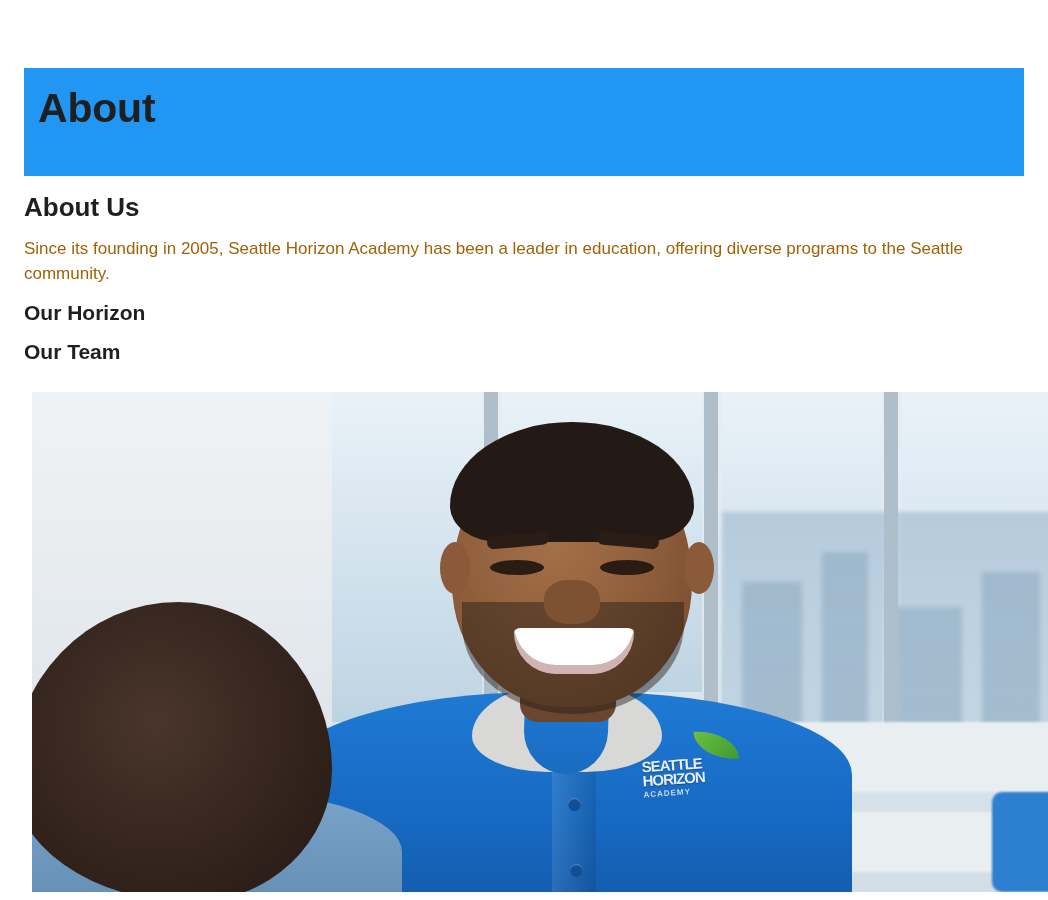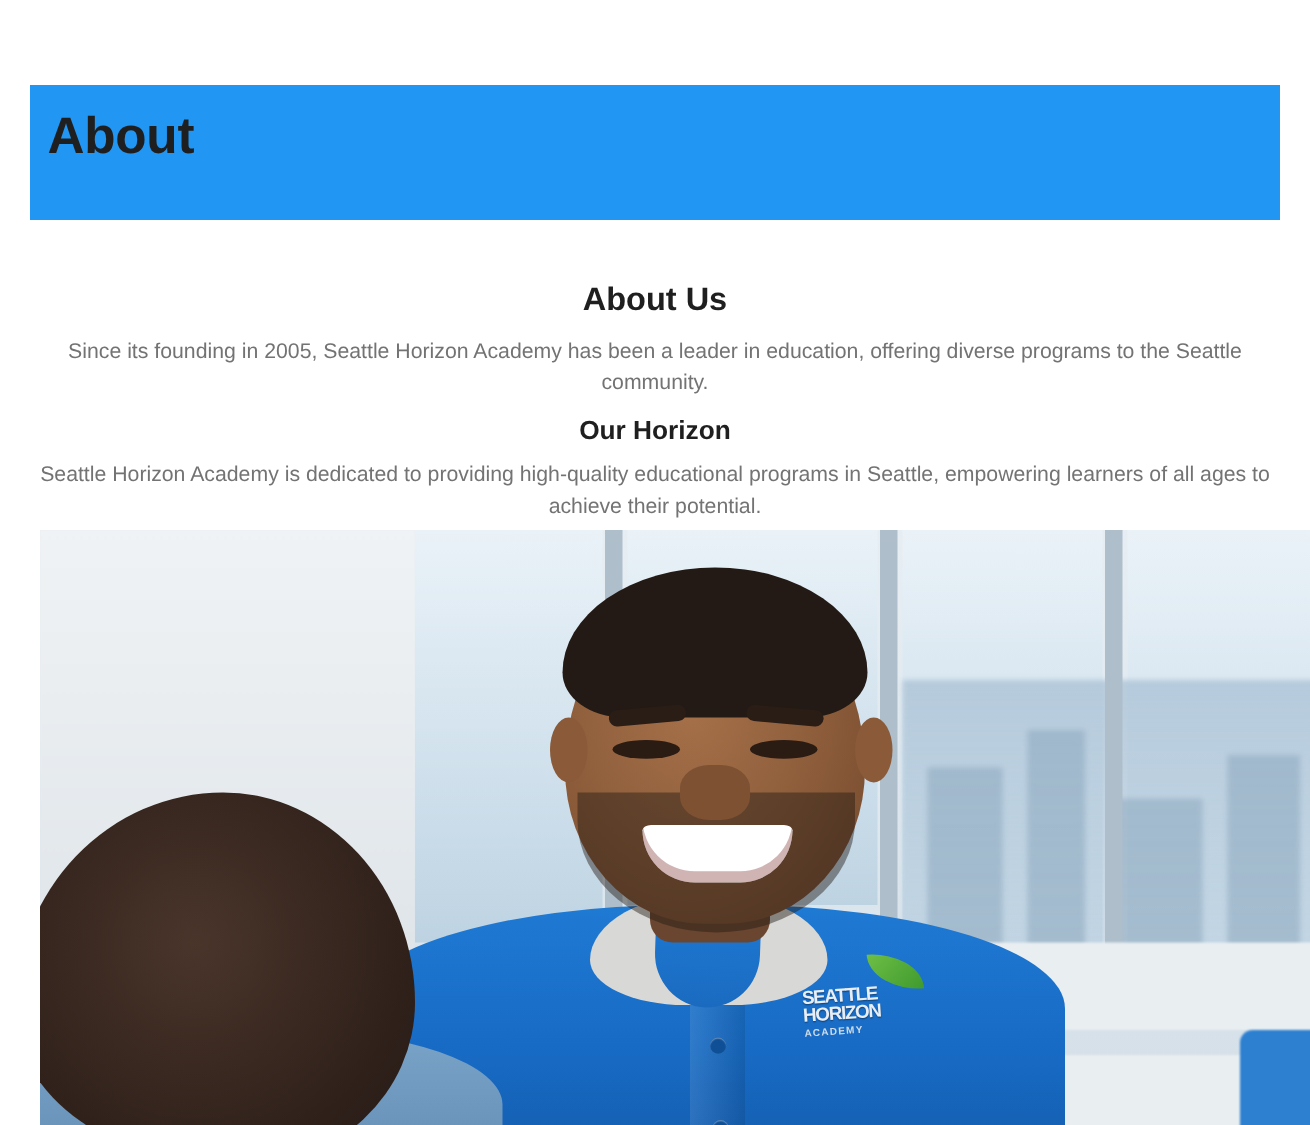--- a/index.html
+++ b/index.html
@@ -44,43 +44,42 @@
     margin: 10px 0 0 0;
     font-size: 17px;
     line-height: 22px;
     color: #0b2fd0;
     font-weight: normal;
   }
   
   .content {
     position: absolute;
     left: 24px;
-    top: 224px;
+    top: 192px;
     width: 1000px;
-    text-align: center;
   }
   h2.section-title {
     margin: 0 0 14px 0;
     font-size: 26px;
     line-height: 30px;
     font-weight: bold;
     color: #1f1f1f;
   }
   h3.sub-title {
     margin: 14px 0 10px 0;
     font-size: 21px;
     line-height: 25px;
     font-weight: bold;
     color: #1f1f1f;
   }
   p.body-text {
     margin: 0 0 10px 0;
     font-size: 17px;
     line-height: 25px;
-    color: #737373;
+    color: #a16207;
     font-weight: normal;
   }
   .team-photo-wrap {
     position: absolute;
     left: 8px;
     top: 200px;
     width: 1040px;
     height: 500px;
     overflow: hidden;
   }
@@ -311,21 +310,20 @@
 
   <section class="hero">
     <h1 class="hero-title">About</h1>
   </section>
 
   <main class="content">
     <h2 class="section-title">About Us</h2>
     <p class="body-text">Since its founding in 2005, Seattle Horizon Academy has been a leader in education, offering diverse programs to the Seattle community.</p>
 
     <h3 class="sub-title">Our Horizon</h3>
-    <p class="body-text">Seattle Horizon Academy is dedicated to providing high-quality educational programs in Seattle, empowering learners of all ages to achieve their potential.</p>
 
     <h3 class="sub-title">Our Team</h3>
 
     <div class="team-photo-wrap">
       <div class="photo">
 
         <div class="wall-left"></div>
 
         <div class="win w1"></div>
         <div class="win w2"></div>

